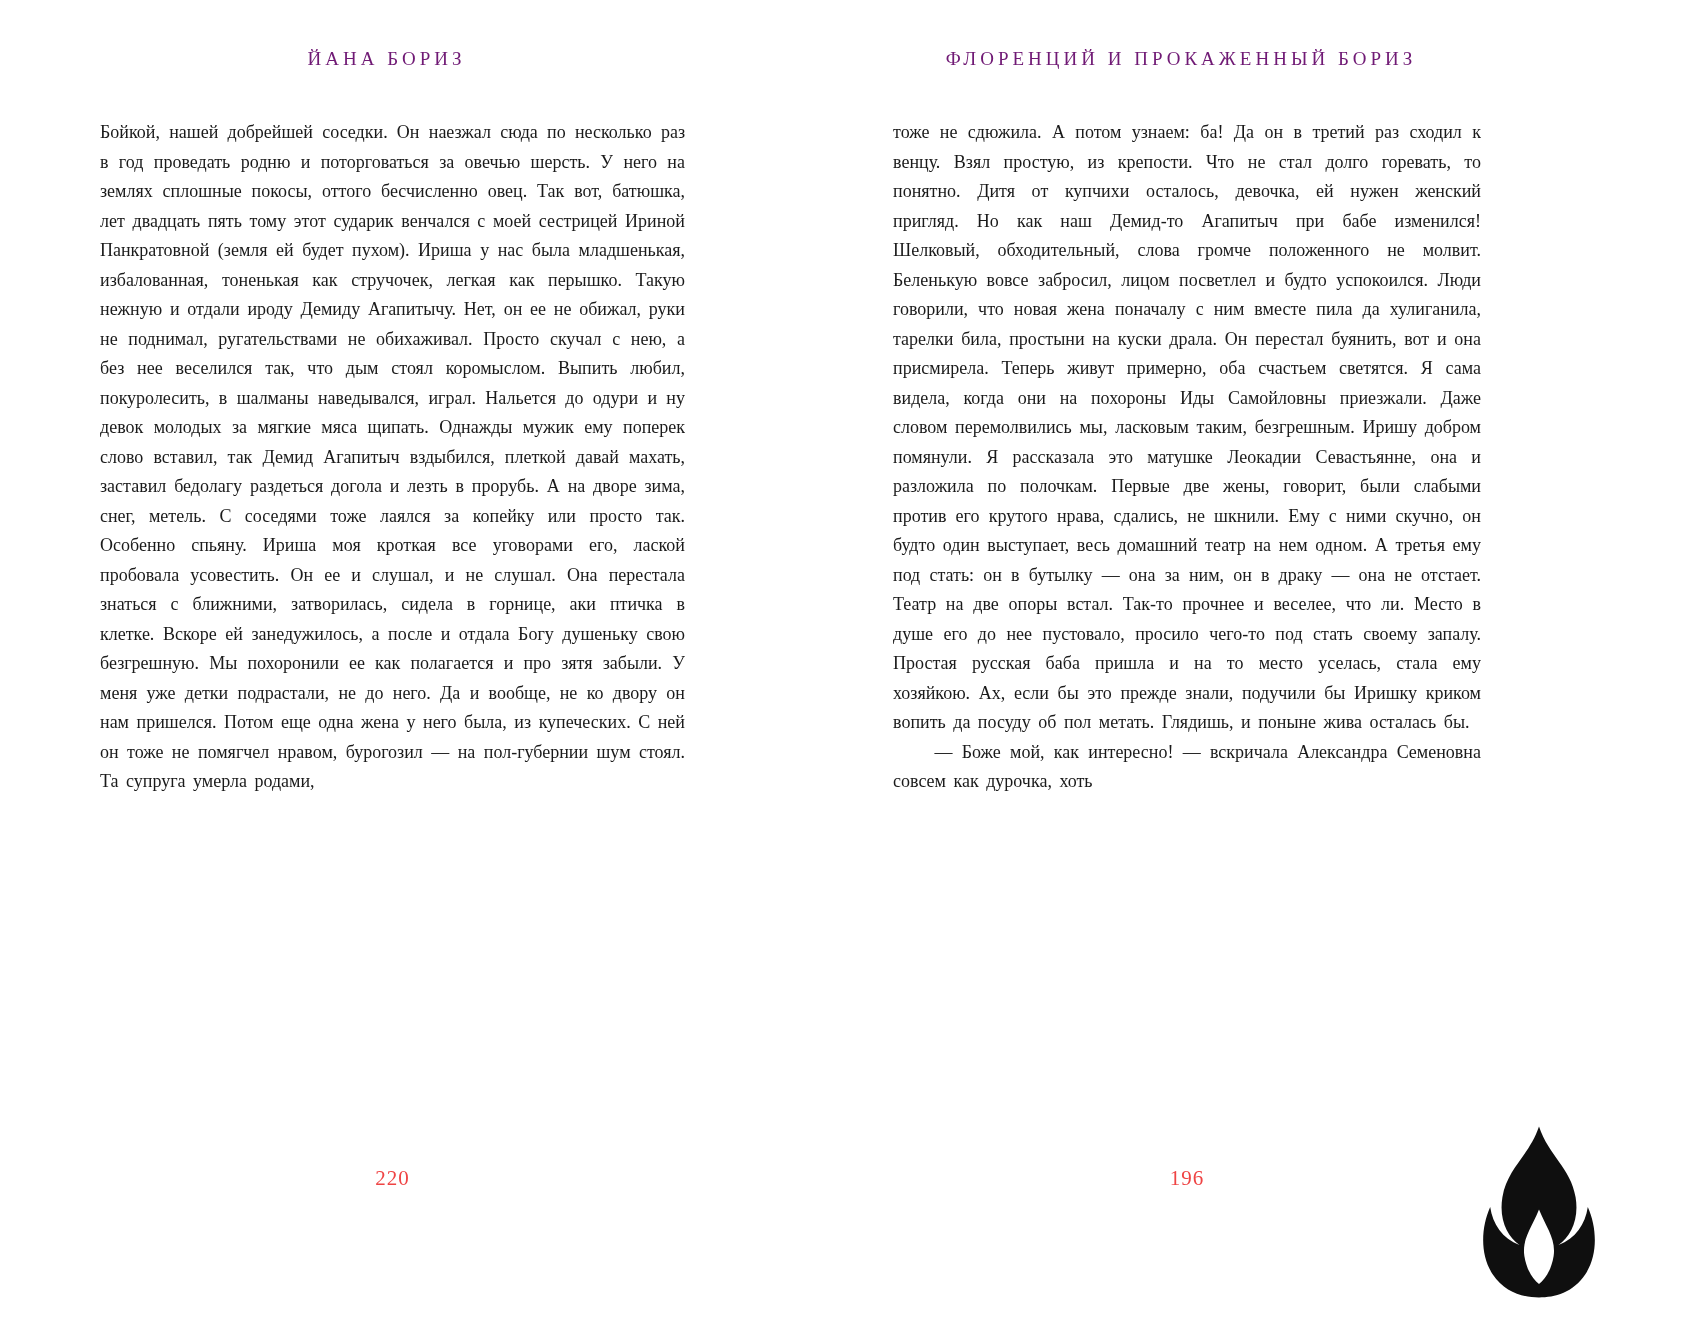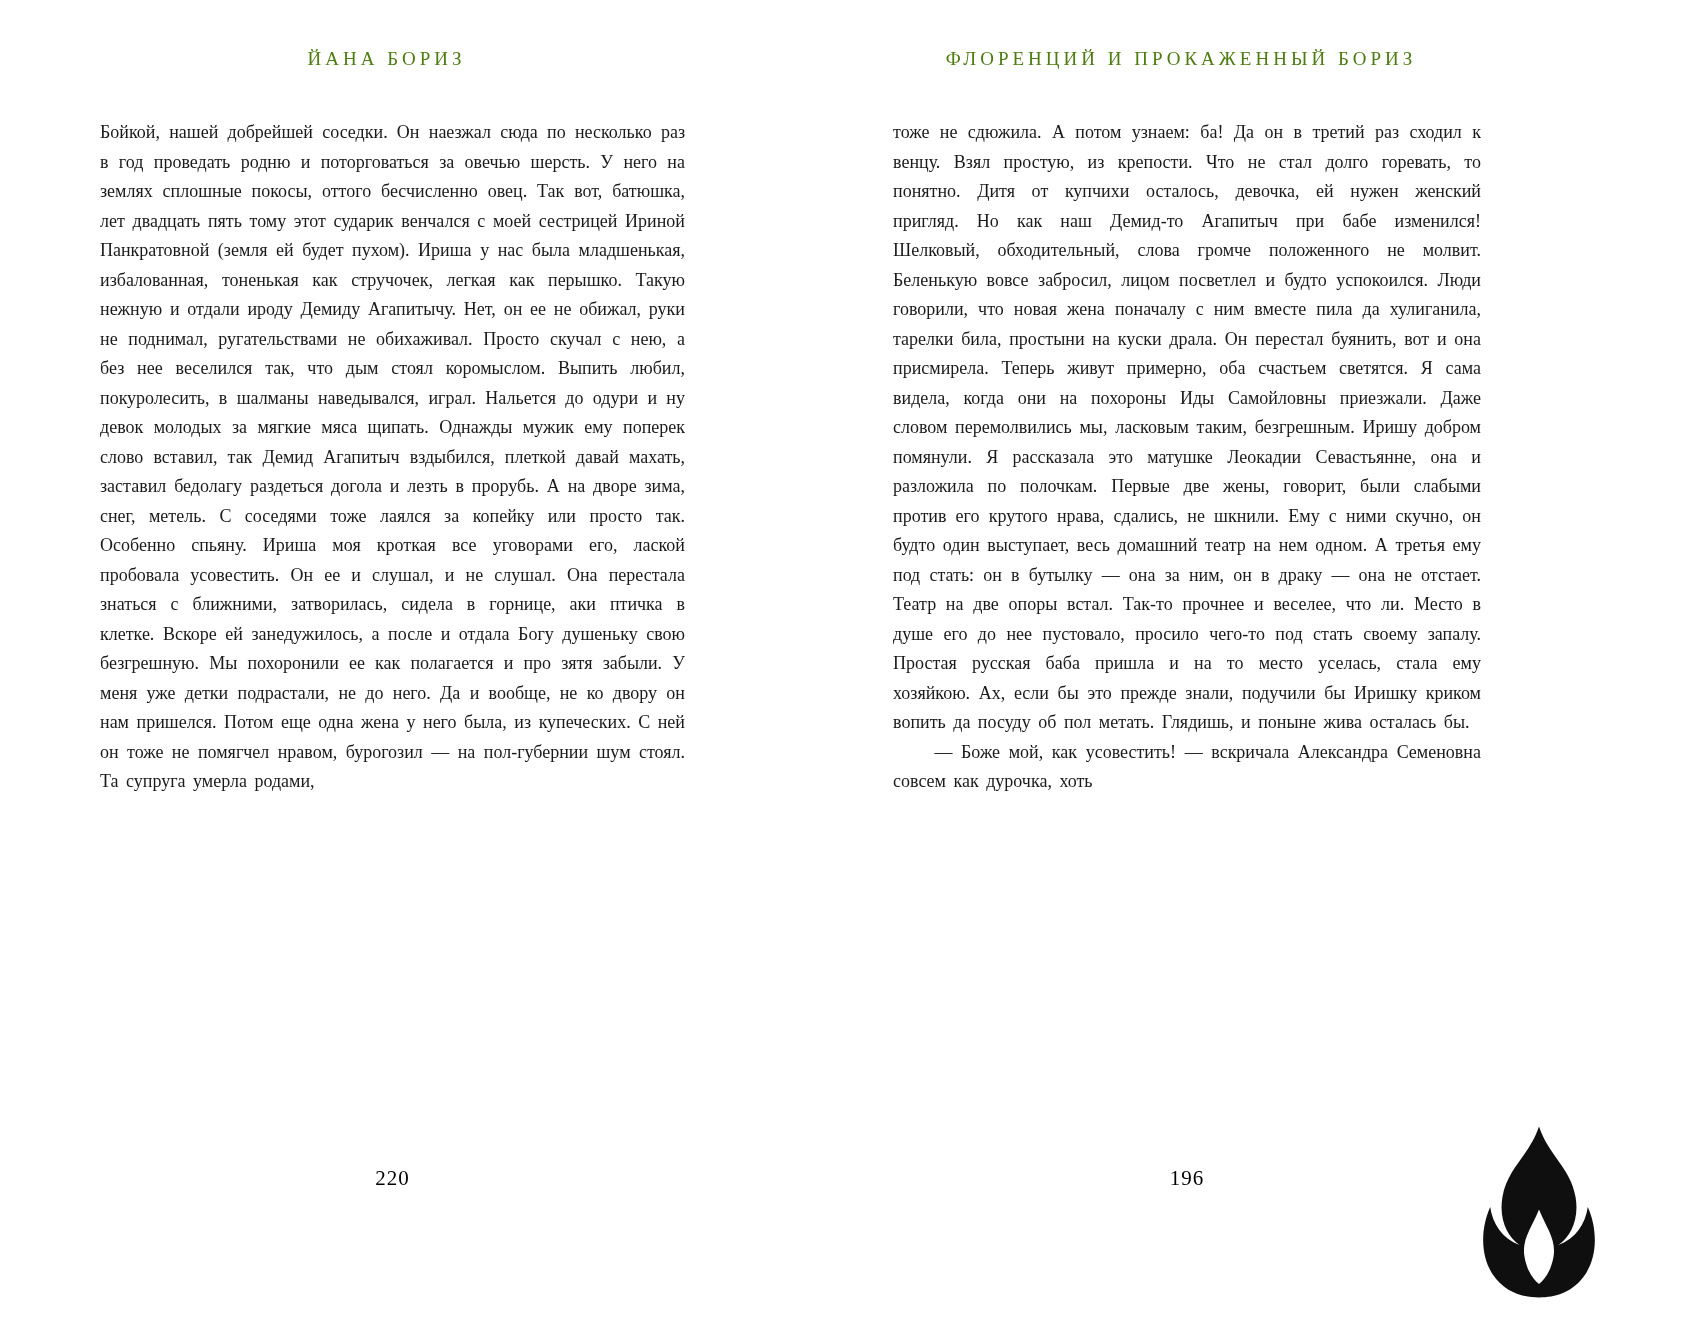--- a/index.html
+++ b/index.html
@@ -20,21 +20,21 @@
   }
   .page-left  { left: 100px;  width: 585px; }
   .page-right { left: 893px;  width: 588px; }
   .running-head {
     position: absolute;
     top: 48px;
     left: 0; right: 12px;
     text-align: center;
     font-size: 19px;
     letter-spacing: 4px;
-    color: #4d7c0f;
+    color: #701a75;
     font-weight: 400;
     white-space: nowrap;
   }
   .body-text {
     position: absolute;
     top: 118px;
     left: 0; right: 0;
     font-size: 18px;
     line-height: 29.5px;
     text-align: justify;
@@ -44,21 +44,21 @@
   }
   .para { text-align: justify; }
   .para.indent { text-indent: 2.3em; }
   .page-number {
     position: absolute;
     top: 1166px;
     left: 0; right: 0;
     text-align: center;
     font-size: 21px;
     letter-spacing: 1px;
-    color: #000000;
+    color: #ef4444;
   }
   .flame-logo {
     position: absolute;
     left: 1478px;
     top: 1126px;
     width: 122px;
     height: 172px;
   }
   .flame-logo svg { width: 100%; height: 100%; display: block; }
 </style>
@@ -72,21 +72,21 @@
     <div class="body-text">
       <p class="para">Бойкой, нашей добрейшей соседки. Он наезжал сюда по несколько раз в год проведать родню и поторговаться за овечью шерсть. У него на землях сплошные покосы, оттого бесчисленно овец. Так вот, батюшка, лет двадцать пять тому этот сударик венчался с моей сестрицей Ириной Панкратовной (земля ей будет пухом). Ириша у нас была младшенькая, избалованная, тоненькая как стручочек, легкая как перышко. Такую нежную и отдали ироду Демиду Агапитычу. Нет, он ее не обижал, руки не поднимал, ругательствами не обихаживал. Просто скучал с нею, а без нее веселился так, что дым стоял коромыслом. Выпить любил, покуролесить, в шалманы наведывался, играл. Нальется до одури и ну девок молодых за мягкие мяса щипать. Однажды мужик ему поперек слово вставил, так Демид Агапитыч вздыбился, плеткой давай махать, заставил бедолагу раздеться догола и лезть в прорубь. А на дворе зима, снег, метель. С соседями тоже лаялся за копейку или просто так. Особенно спьяну. Ириша моя кроткая все уговорами его, лаской пробовала усовестить. Он ее и слушал, и не слушал. Она перестала знаться с ближними, затворилась, сидела в горнице, аки птичка в клетке. Вскоре ей занедужилось, а после и отдала Богу душеньку свою безгрешную. Мы похоронили ее как полагается и про зятя забыли. У меня уже детки подрастали, не до него. Да и вообще, не ко двору он нам пришелся. Потом еще одна жена у него была, из купеческих. С ней он тоже не помягчел нравом, бурогозил — на пол-губернии шум стоял. Та супруга умерла родами,</p>
     </div>
     <div class="page-number">220</div>
   </section>
 
   <section class="page page-right">
     <div class="running-head">ФЛОРЕНЦИЙ И ПРОКАЖЕННЫЙ БОРИЗ</div>
     <div class="body-text">
       <p class="para">тоже не сдюжила. А потом узнаем: ба! Да он в третий раз сходил к венцу. Взял простую, из крепости. Что не стал долго горевать, то понятно. Дитя от купчихи осталось, девочка, ей нужен женский пригляд. Но как наш Демид-то Агапитыч при бабе изменился! Шелковый, обходительный, слова громче положенного не молвит. Беленькую вовсе забросил, лицом посветлел и будто успокоился. Люди говорили, что новая жена поначалу с ним вместе пила да хулиганила, тарелки била, простыни на куски драла. Он перестал буянить, вот и она присмирела. Теперь живут примерно, оба счастьем светятся. Я сама видела, когда они на похороны Иды Самойловны приезжали. Даже словом перемолвились мы, ласковым таким, безгрешным. Иришу добром помянули. Я рассказала это матушке Леокадии Севастьянне, она и разложила по полочкам. Первые две жены, говорит, были слабыми против его крутого нрава, сдались, не шкнили. Ему с ними скучно, он будто один выступает, весь домашний театр на нем одном. А третья ему под стать: он в бутылку — она за ним, он в драку — она не отстает. Театр на две опоры встал. Так-то прочнее и веселее, что ли. Место в душе его до нее пустовало, просило чего-то под стать своему запалу. Простая русская баба пришла и на то место уселась, стала ему хозяйкою. Ах, если бы это прежде знали, подучили бы Иришку криком вопить да посуду об пол метать. Глядишь, и поныне жива осталась бы.</p>
-      <p class="para indent">— Боже мой, как усовестить! — вскричала Александра Семеновна совсем как дурочка, хоть</p>
+      <p class="para indent">— Боже мой, как интересно! — вскричала Александра Семеновна совсем как дурочка, хоть</p>
     </div>
     <div class="page-number">196</div>
   </section>
 
   <div class="flame-logo">
     <svg viewBox="0 0 100 140" aria-hidden="true">
       <path fill="#0f0f0f" fill-rule="evenodd" d="
         M50 0
         C58 24 76 34 80 58
         C83 76 76 90 66 97

